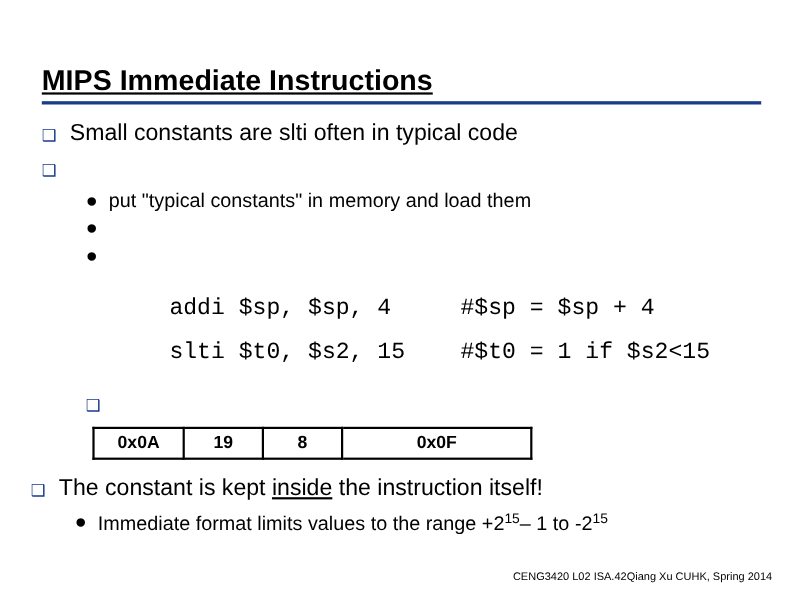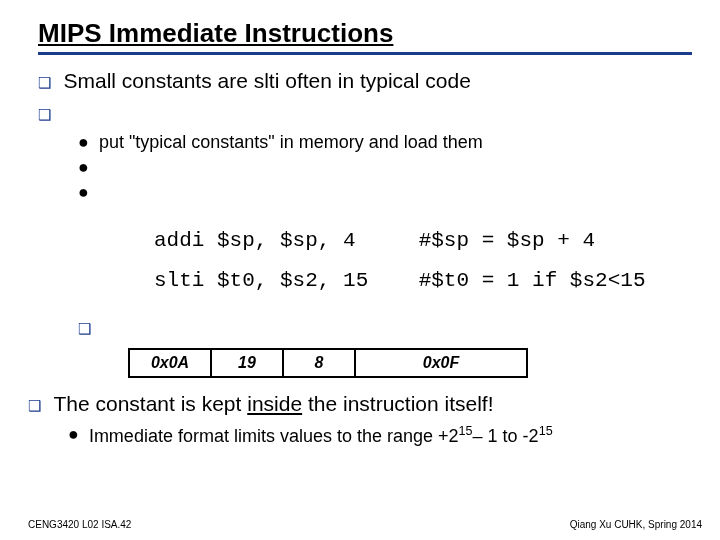--- a/index.html
+++ b/index.html
@@ -16,20 +16,21 @@
   .slide {
     padding: 18px 28px 0 38px;
   }
   .title {
     font-size: 26px;
     font-weight: bold;
     text-decoration: underline;
     border-bottom: 3px solid #1a3a8a;
     padding-bottom: 3px;
     margin-bottom: 14px;
+    margin-top: 40px;
   }
   .l1 {
     font-size: 21px;
     margin: 8px 0 8px 0;
     display: flex;
     align-items: flex-start;
   }
   .bullet-sq {
     color: #1a3a8a;
     font-size: 15px;
@@ -55,44 +56,43 @@
     line-height: 1.9;
     white-space: pre;
   }
   .l1b {
     font-size: 21px;
     margin: 14px 0 10px 40px;
     display: flex;
     align-items: flex-start;
   }
   .fmt-table {
-    margin: 6px 0 14px 90px;
+    margin: 6px 0 14px 46px;
     border-collapse: collapse;
-    font-style: italic;
   }
   .fmt-table td {
     border: 2px solid #000;
     font-size: 16px;
     font-weight: bold;
     text-align: center;
     padding: 4px 0;
   }
   .c1 { width: 80px; }
   .c2 { width: 70px; }
   .c3 { width: 70px; }
   .c4 { width: 170px; }
   .footer {
     position: absolute;
     bottom: 10px;
     left: 28px;
     right: 18px;
     font-size: 10px;
     color: #000;
     display: flex;
-    justify-content: space-between;
+    justify-content: flex-end;
   }
   sup { font-size: 0.7em; }
 </style>
 </head>
 <body>
 
 <div class="slide">
   <div class="title">MIPS Immediate Instructions</div>
 
   <div class="l1">

